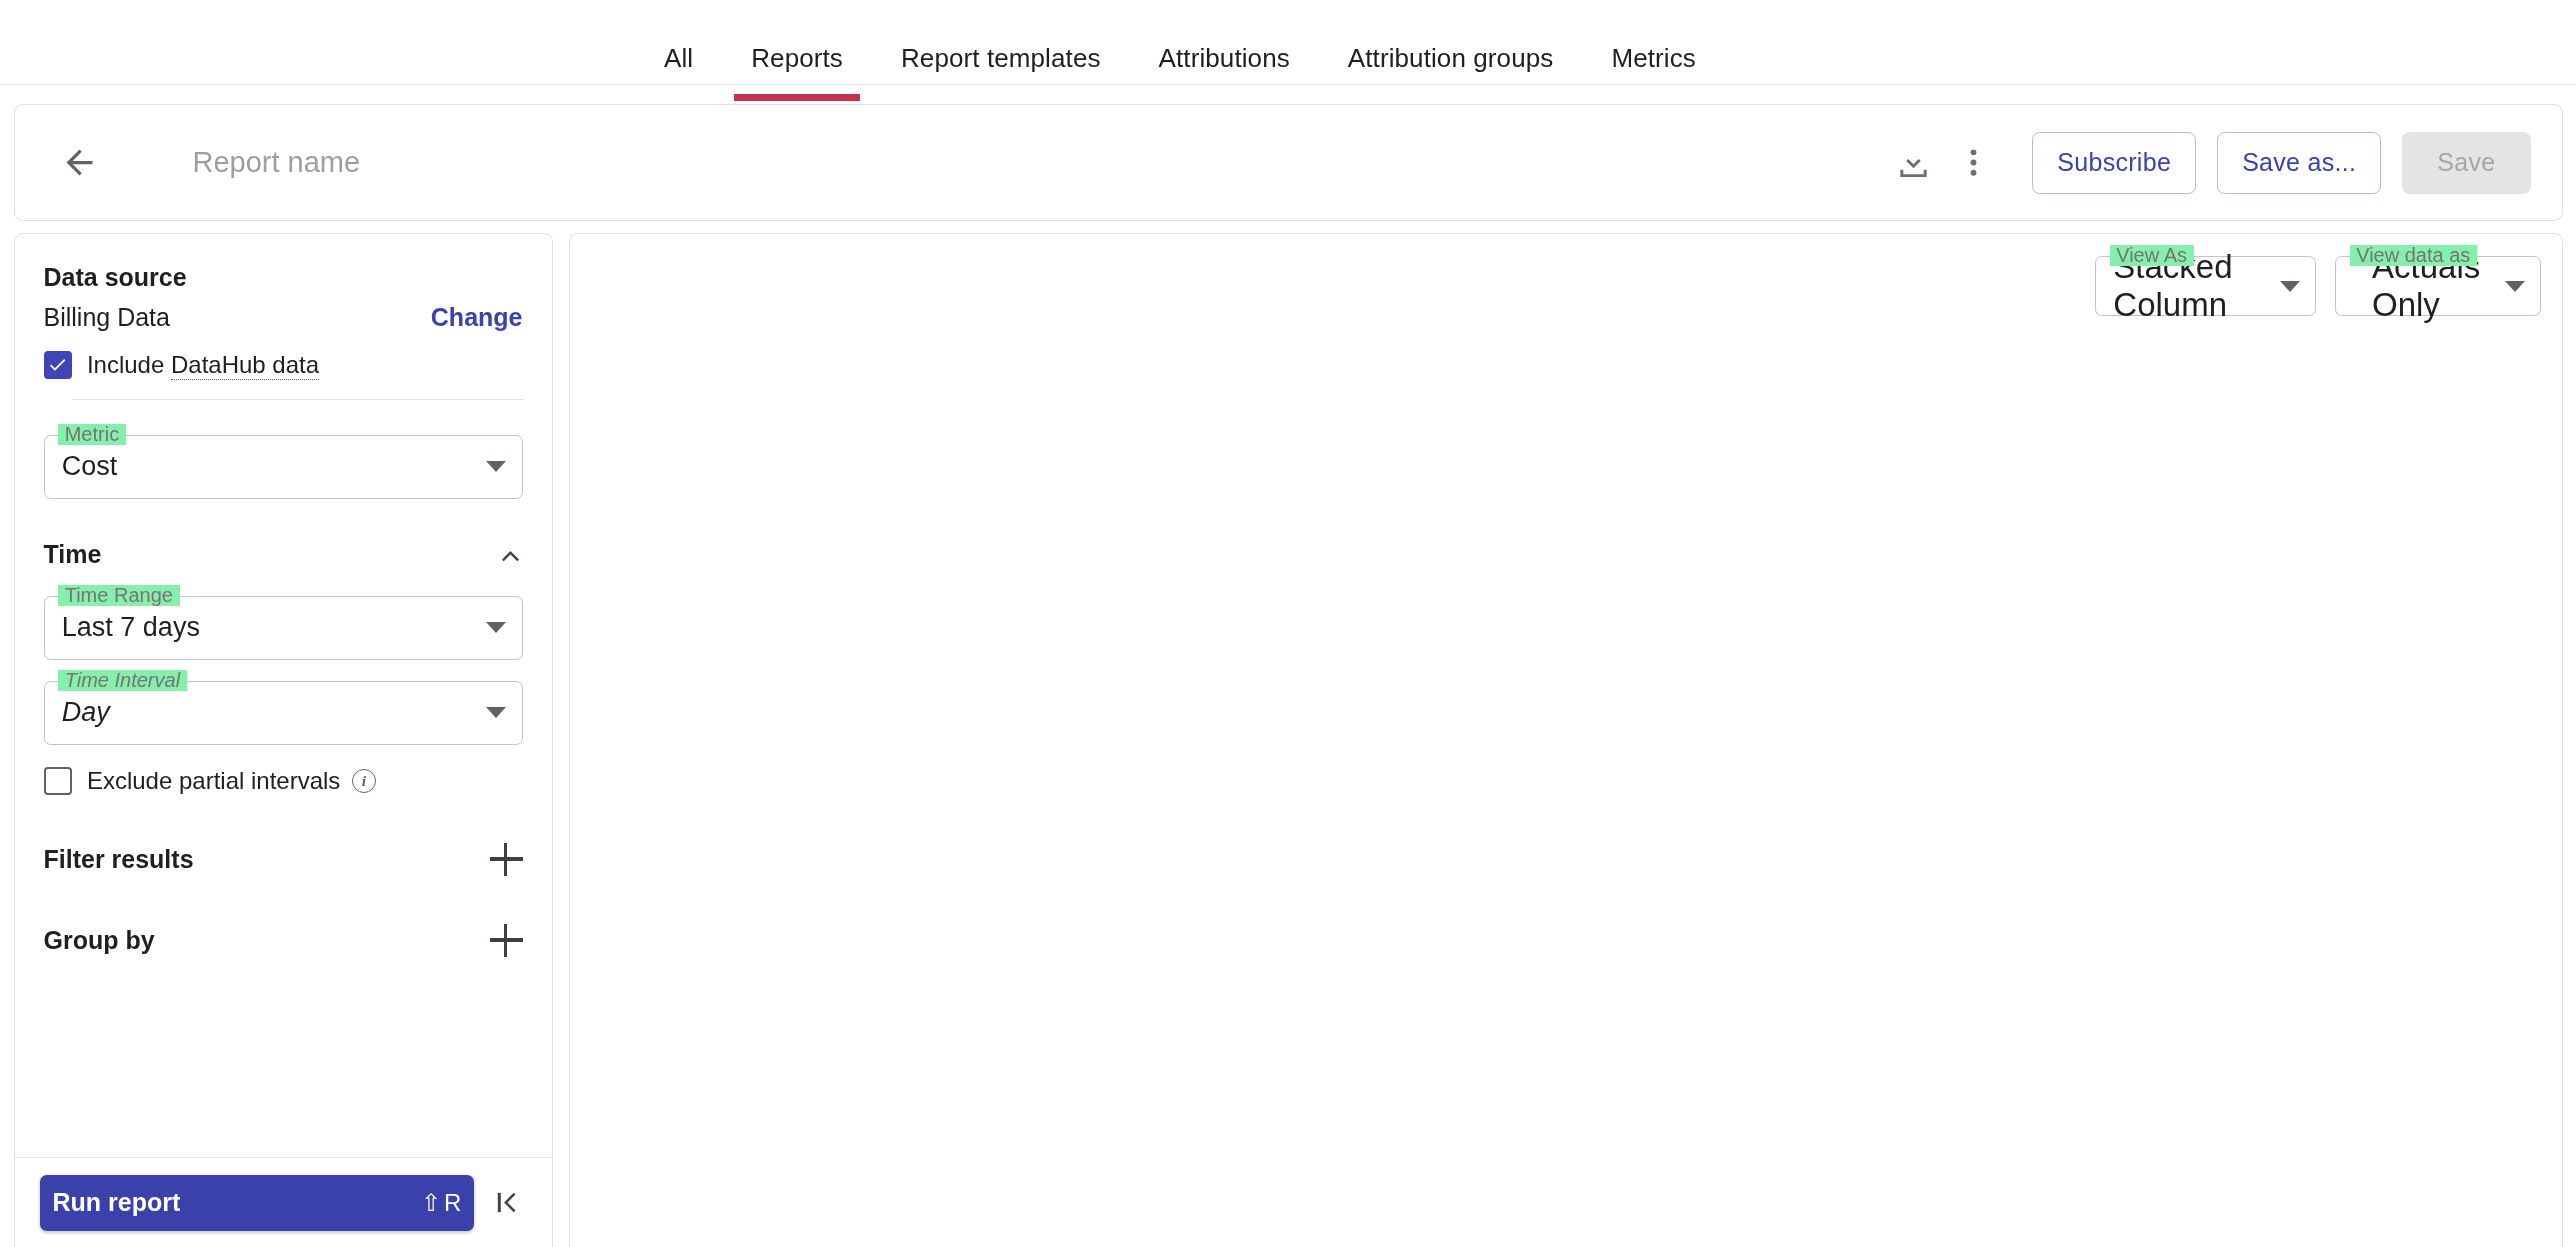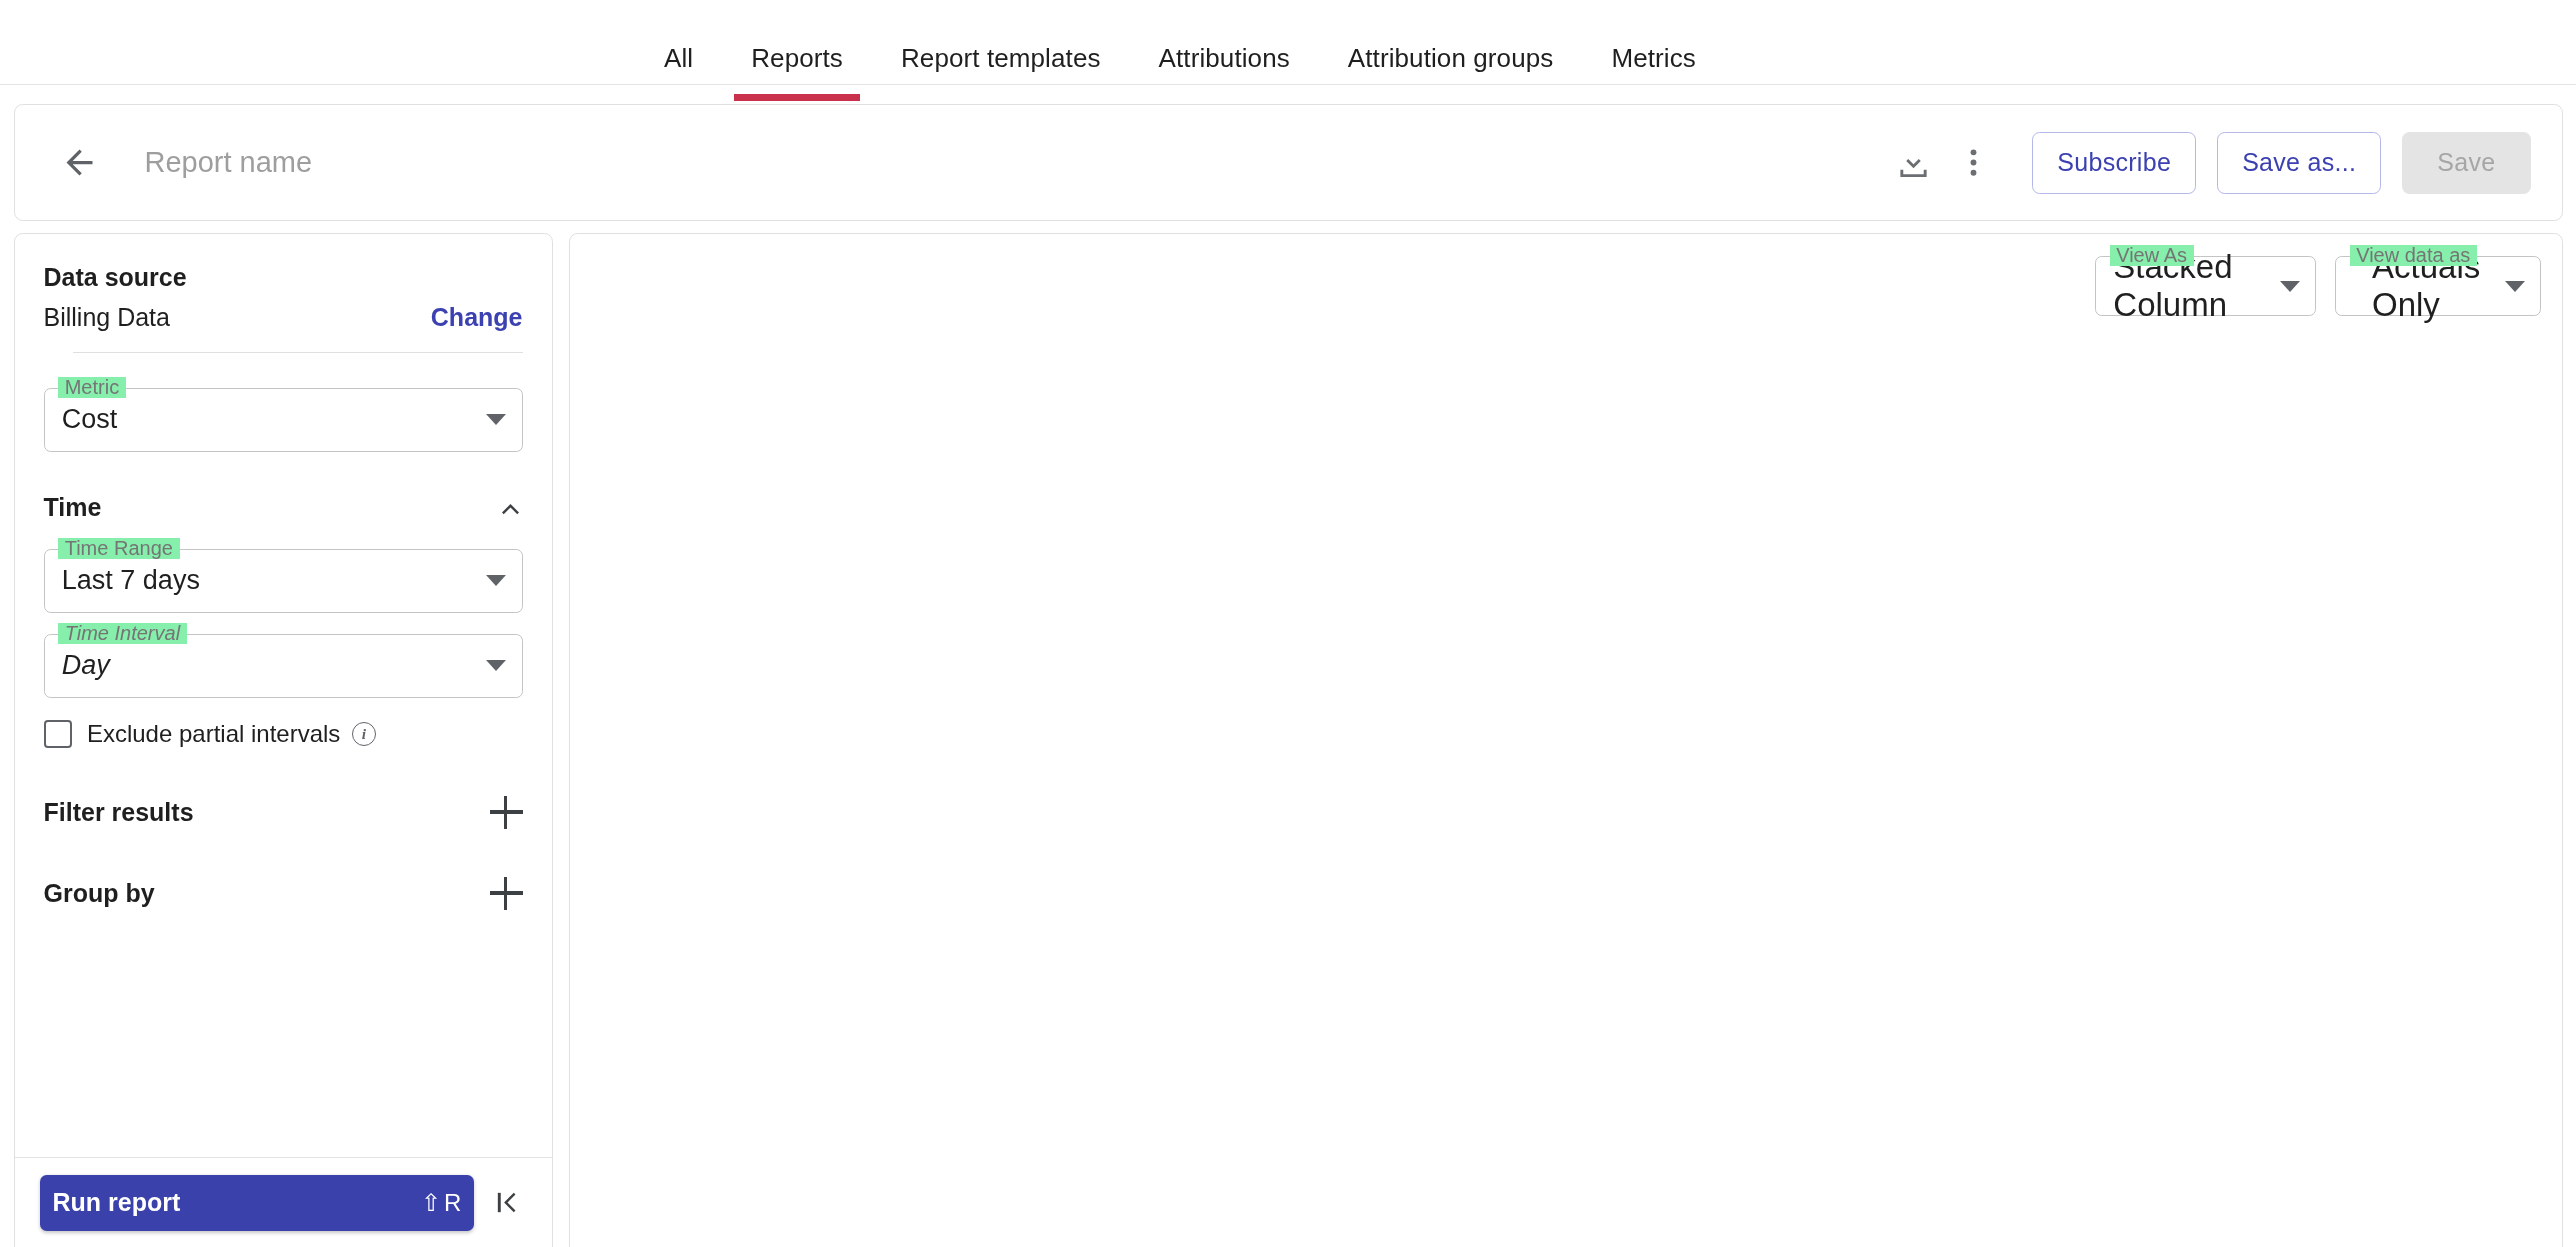--- a/index.html
+++ b/index.html
@@ -55,20 +55,21 @@
     position: absolute;
     left: 13.5px;
     top: 104px;
     width: 2549px;
     height: 117px;
     background: #ffffff;
     border: 1.4px solid #e0e0e0;
     border-radius: 8.7px;
     display: flex;
     align-items: center;
+    gap: 48px;
   }
   .back-arrow {
     margin-left: 44px;
     width: 42px; height: 42px;
     display: flex; align-items: center; justify-content: center;
     cursor: pointer;
     color: #5f6368;
   }
   .report-name-input {
     margin-left: 44px;
@@ -407,20 +408,28 @@
 <div class="sidebar-card">
   <div class="sidebar-body">
 
     <div class="section-title">Data source</div>
 
     <div class="ds-row">
       <span class="ds-name">Billing Data</span>
       <span class="ds-change">Change</span>
     </div>
 
+    <div class="cb-row">
+      <div class="checkbox checked">
+        <svg width="21" height="21" viewBox="0 0 24 24">
+          <path d="M9 16.2L4.8 12l-1.4 1.4L9 19 21 7l-1.4-1.4L9 16.2z" fill="#ffffff"></path>
+        </svg>
+      </div>
+      <span class="cb-label"><span>Include </span><span class="dotted-underline">DataHub data</span></span>
+    </div>
 
     <div class="divider"></div>
 
     <div style="margin-top:35px;">
       <div class="field">
         <span class="field-legend">Metric</span>
         <span class="field-value">Cost</span>
         <span class="caret"></span>
       </div>
     </div>

